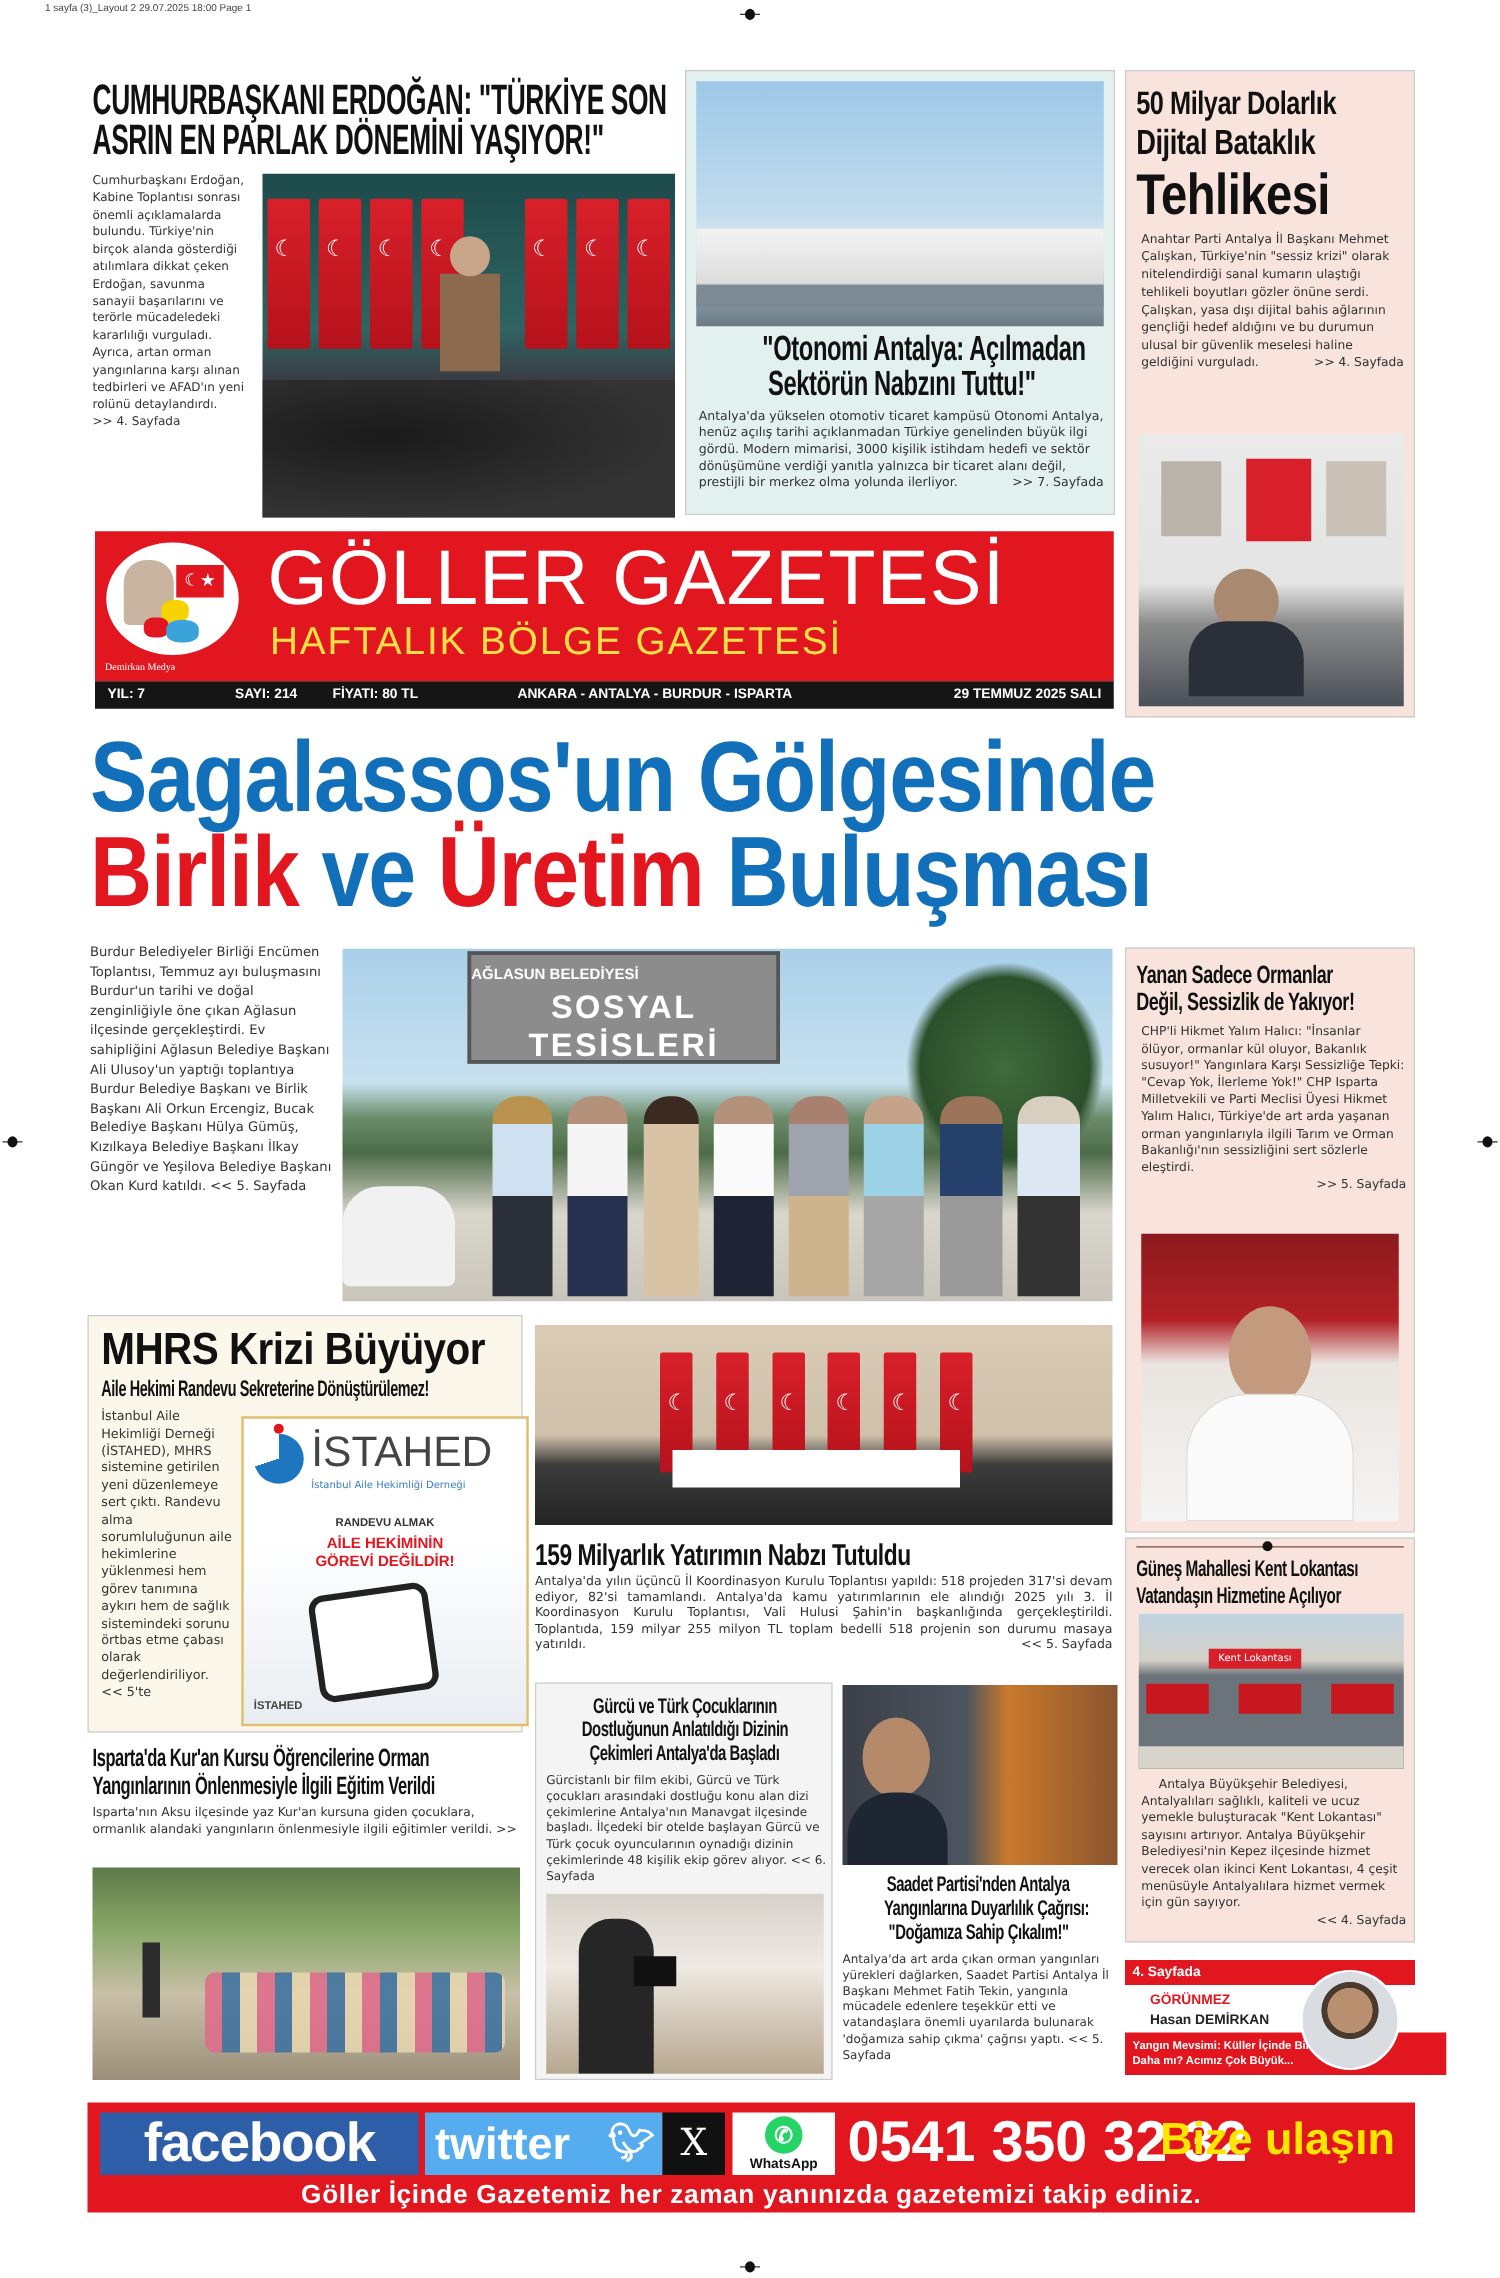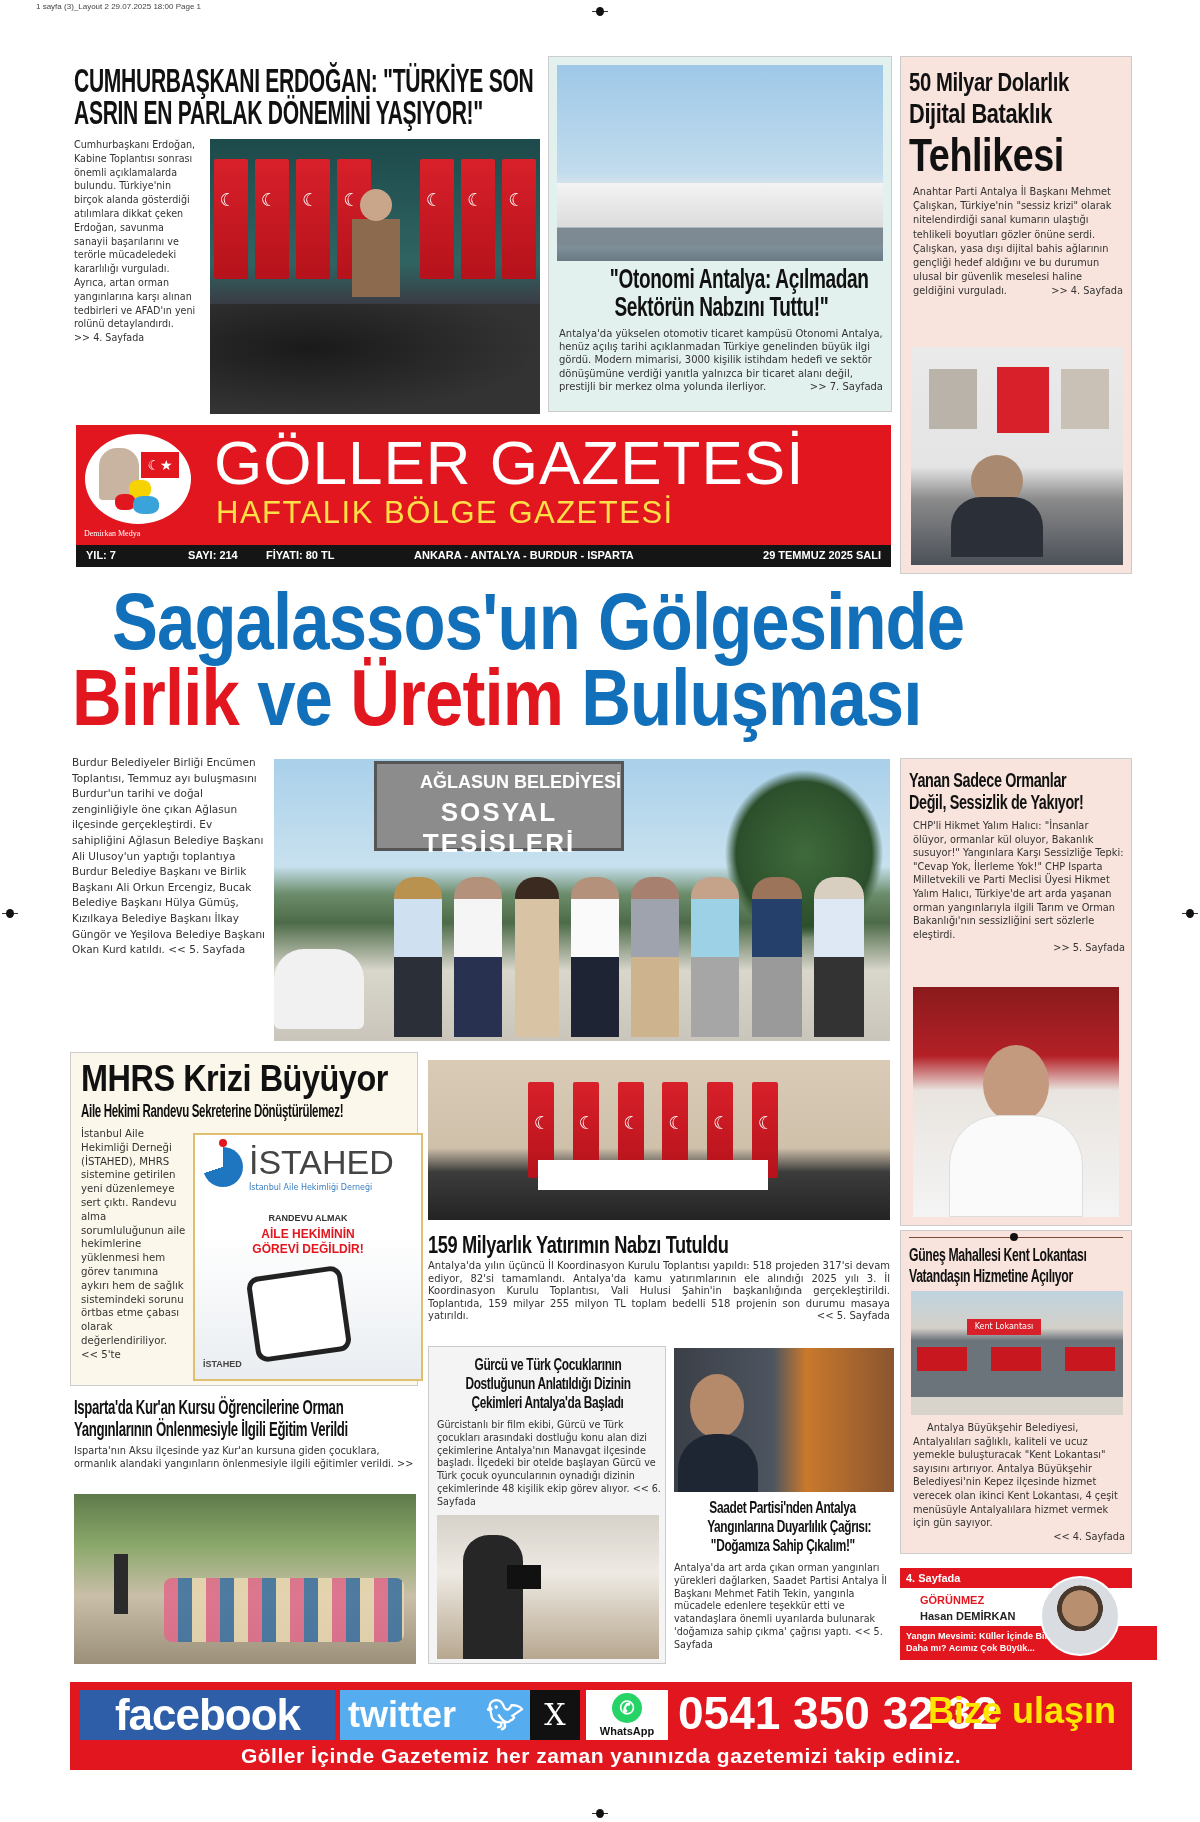--- a/index.html
+++ b/index.html
@@ -125,36 +125,36 @@
 </header>
 <div class="abs infobar">
   <span style="left:10px;">YIL: 7</span>
   <span style="left:112px;">SAYI: 214</span>
   <span style="left:190px;">FİYATI: 80 TL</span>
   <span style="left:338px;">ANKARA - ANTALYA - BURDUR - ISPARTA</span>
   <span style="right:10px;">29 TEMMUZ 2025 SALI</span>
 </div>
 
 <h1 class="abs" style="left:72px;top:584px;width:1070px;font-family:'Liberation Sans',sans-serif;font-weight:700;letter-spacing:-1px;">
-  <div style="font-size:80px;line-height:76px;white-space:nowrap;text-align:center;"><span class="cond" style="transform:scaleX(0.86);color:#1170b9;">Sagalassos'un Gölgesinde</span></div>
+  <div style="font-size:80px;line-height:76px;white-space:nowrap;"><span class="cond" style="transform:scaleX(0.86);color:#1170b9;">Sagalassos'un Gölgesinde</span></div>
   <div style="font-size:80px;line-height:76px;white-space:nowrap;"><span class="cond" style="transform:scaleX(0.86);">
     <span style="color:#e2161f">Birlik</span>
     <span style="color:#1170b9">ve</span>
     <span style="color:#e2161f">Üretim</span>
     <span style="color:#1170b9">Buluşması</span>
   </span></div>
 </h1>
 
 <section class="abs" style="left:72px;top:755px;width:820px;height:290px;">
   <p class="body-txt" style="position:absolute;left:0;top:0;width:196px;font-size:10.5px;line-height:15.6px;">
     <span>Burdur Belediyeler Birliği Encümen Toplantısı, Temmuz ayı buluşmasını Burdur'un tarihi ve doğal zenginliğiyle öne çıkan Ağlasun ilçesinde gerçekleştirdi. Ev sahipliğini Ağlasun Belediye Başkanı Ali Ulusoy'un yaptığı toplantıya Burdur Belediye Başkanı ve Birlik Başkanı Ali Orkun Ercengiz, Bucak Belediye Başkanı Hülya Gümüş, Kızılkaya Belediye Başkanı İlkay Güngör ve Yeşilova Belediye Başkanı Okan Kurd katıldı.</span> <span>&lt;&lt; 5. Sayfada</span>
   </p>
   <div class="photo" style="position:absolute;left:202px;top:4px;width:616px;height:282px;background:linear-gradient(#a9d0ea 0%,#c8e1ef 38%,#6b8c6a 48%,#4d6b48 58%,#d9d6cc 75%,#c9c5bb 100%);">
     <div style="position:absolute;left:100px;top:2px;width:250px;height:90px;background:#8c8c8c;border:3px solid #555;">
-      <div style="color:#fff;font-family:'Liberation Sans',sans-serif;font-weight:700;font-size:18px;text-align:right;margin-top:8px;">AĞLASUN BELEDİYESİ</div>
+      <div style="color:#fff;font-family:'Liberation Sans',sans-serif;font-weight:700;font-size:12px;text-align:left;margin-top:8px;">AĞLASUN BELEDİYESİ</div>
       <div style="color:#fff;font-family:'Liberation Sans',sans-serif;font-weight:700;font-size:26px;text-align:center;letter-spacing:2px;margin-top:4px;">SOSYAL TESİSLERİ</div>
     </div>
     <div style="position:absolute;left:450px;top:10px;width:160px;height:170px;background:radial-gradient(ellipse,#3f6b3c,#2c4f2b 60%,transparent 70%);"></div>
     <div style="position:absolute;left:0;top:190px;width:90px;height:80px;background:#f1f1f1;border-radius:30px 30px 6px 6px;"></div>
     <div style="position:absolute;left:120px;top:118px;width:470px;height:160px;display:flex;justify-content:space-between;">
       <div style="width:48px;background:linear-gradient(#b9924f 0 14%,#cfe0f1 14% 50%,#2a2f38 50%);border-radius:20px 20px 0 0;"></div>
       <div style="width:48px;background:linear-gradient(#b3917a 0 14%,#f5f5f5 14% 50%,#283150 50%);border-radius:20px 20px 0 0;"></div>
       <div style="width:44px;background:linear-gradient(#3a2a20 0 14%,#d8c3a5 14%);border-radius:20px 20px 0 0;"></div>
       <div style="width:48px;background:linear-gradient(#b3917a 0 14%,#fafafa 14% 50%,#1e2433 50%);border-radius:20px 20px 0 0;"></div>
       <div style="width:48px;background:linear-gradient(#a88070 0 14%,#9fa3ad 14% 50%,#cdb48f 50%);border-radius:20px 20px 0 0;"></div>

